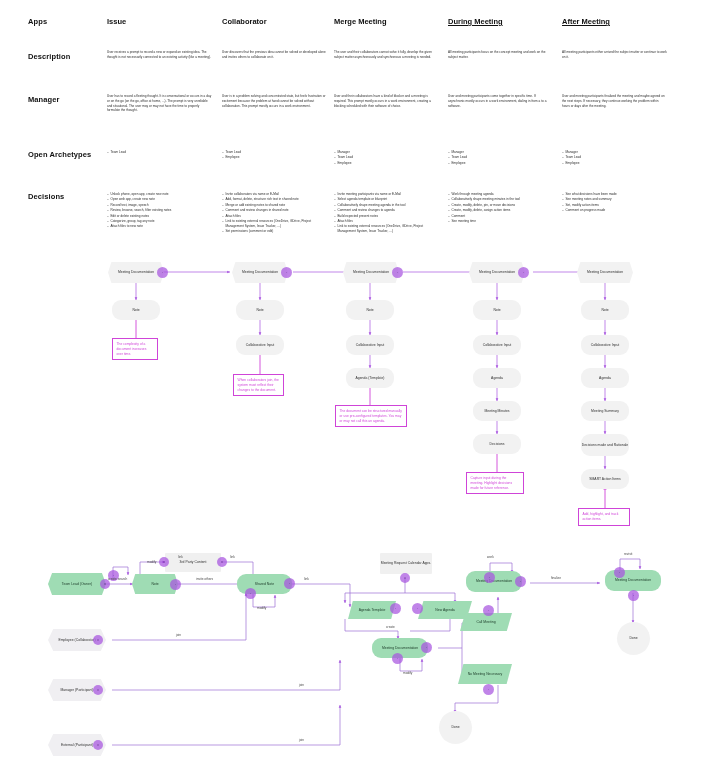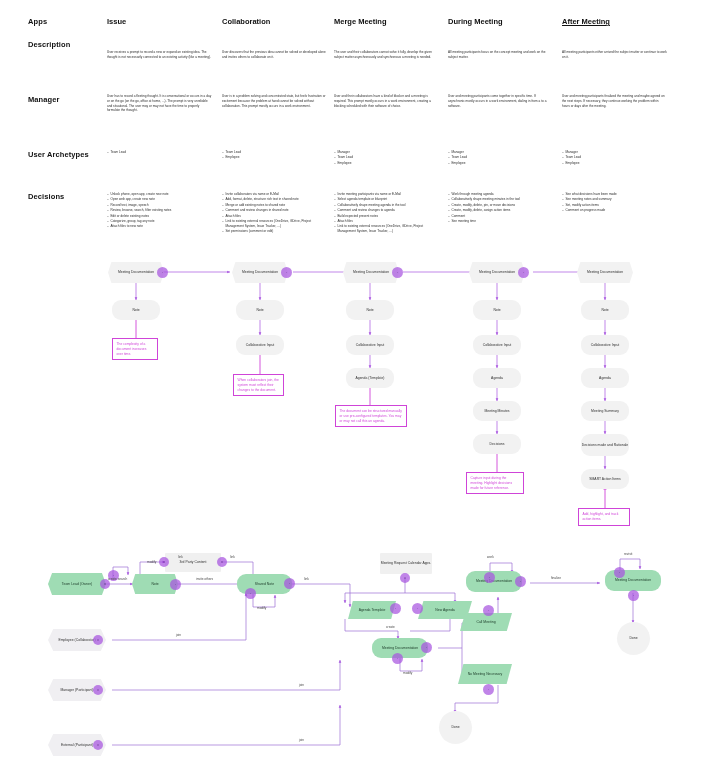--- a/index.html
+++ b/index.html
@@ -114,29 +114,29 @@
     color:#4a4a4a;
     white-space:nowrap;
   }
 </style>
 </head>
 <body>
 
 <div id="matrix">
 
   <div class="row-label" style="left:28px; top:17px;">Apps</div>
-  <div class="row-label" style="left:28px; top:40px;">Description</div>
+  <div class="row-label" style="left:28px; top:52px;">Description</div>
   <div class="row-label" style="left:28px; top:95px;">Manager</div>
-  <div class="row-label" style="left:28px; top:150px;">User Archetypes</div>
+  <div class="row-label" style="left:28px; top:150px;">Open Archetypes</div>
   <div class="row-label" style="left:28px; top:192px;">Decisions</div>
 
   <div class="col-head" style="left:107px; top:17px;">Issue</div>
-  <div class="col-head" style="left:222px; top:17px;">Collaboration</div>
+  <div class="col-head" style="left:222px; top:17px;">Collaborator</div>
   <div class="col-head" style="left:334px; top:17px;">Merge Meeting</div>
-  <div class="col-head" style="left:448px; top:17px;">During Meeting</div>
+  <div class="col-head" style="left:448px; top:17px;text-decoration:underline;">During Meeting</div>
   <div class="col-head" style="left:562px; top:17px;text-decoration:underline;">After Meeting</div>
 
   <div class="cell" style="left:107px; top:50px; width:105px;">User receives a prompt to record a new or expand an existing idea. The thought is not necessarily connected to an existing activity (like a meeting).</div>
   <div class="cell" style="left:222px; top:50px; width:105px;">User discovers that the previous idea cannot be solved or developed alone and invites others to collaborate on it.</div>
   <div class="cell" style="left:334px; top:50px; width:105px;">The user and their collaborators cannot solve it fully, develop the given subject matter asynchronously and synchronous a meeting is needed.</div>
   <div class="cell" style="left:448px; top:50px; width:105px;">All meeting participants focus on the concept meeting and work on the subject matter.</div>
   <div class="cell" style="left:562px; top:50px; width:105px;">All meeting participants either arrived the subject matter or continue to work on it.</div>
 
   <div class="cell" style="left:107px; top:94px; width:105px;">User has to record a fleeting thought. It is conversational or occurs in a day or on the go (on the go, office at home, ...). The prompt is very unreliable and situational. The user may or may not have the time to properly formulate the thought.</div>
   <div class="cell" style="left:222px; top:94px; width:105px;">User is in a problem solving and concentrated state, but feels frustration or excitement because the problem at hand cannot be solved without collaboration. This prompt mostly occurs in a work environment.</div>

